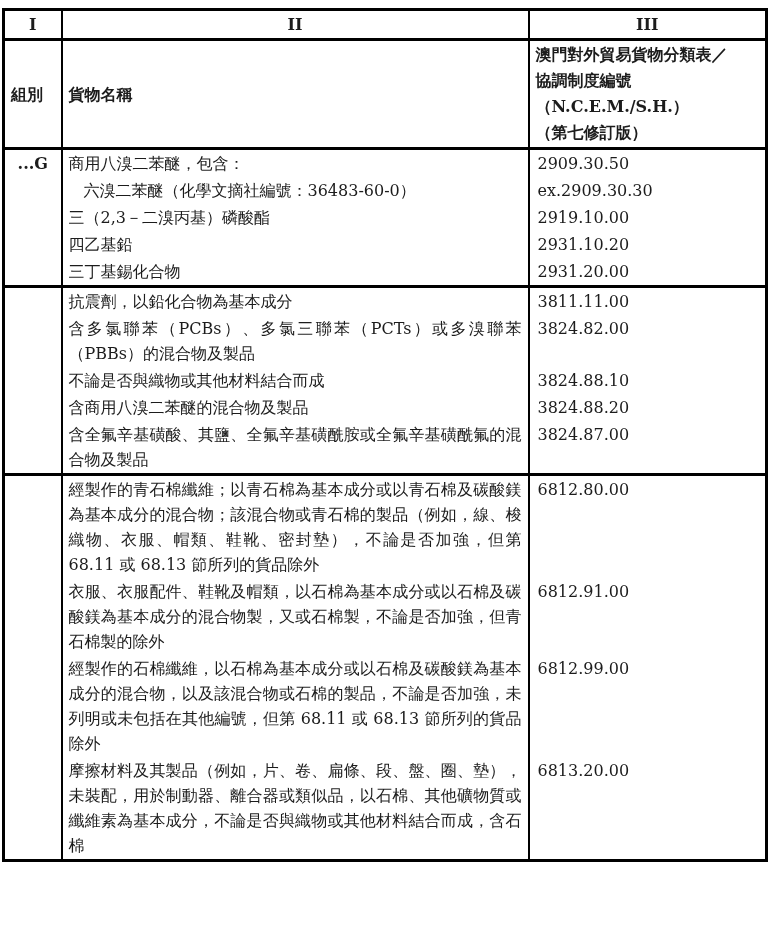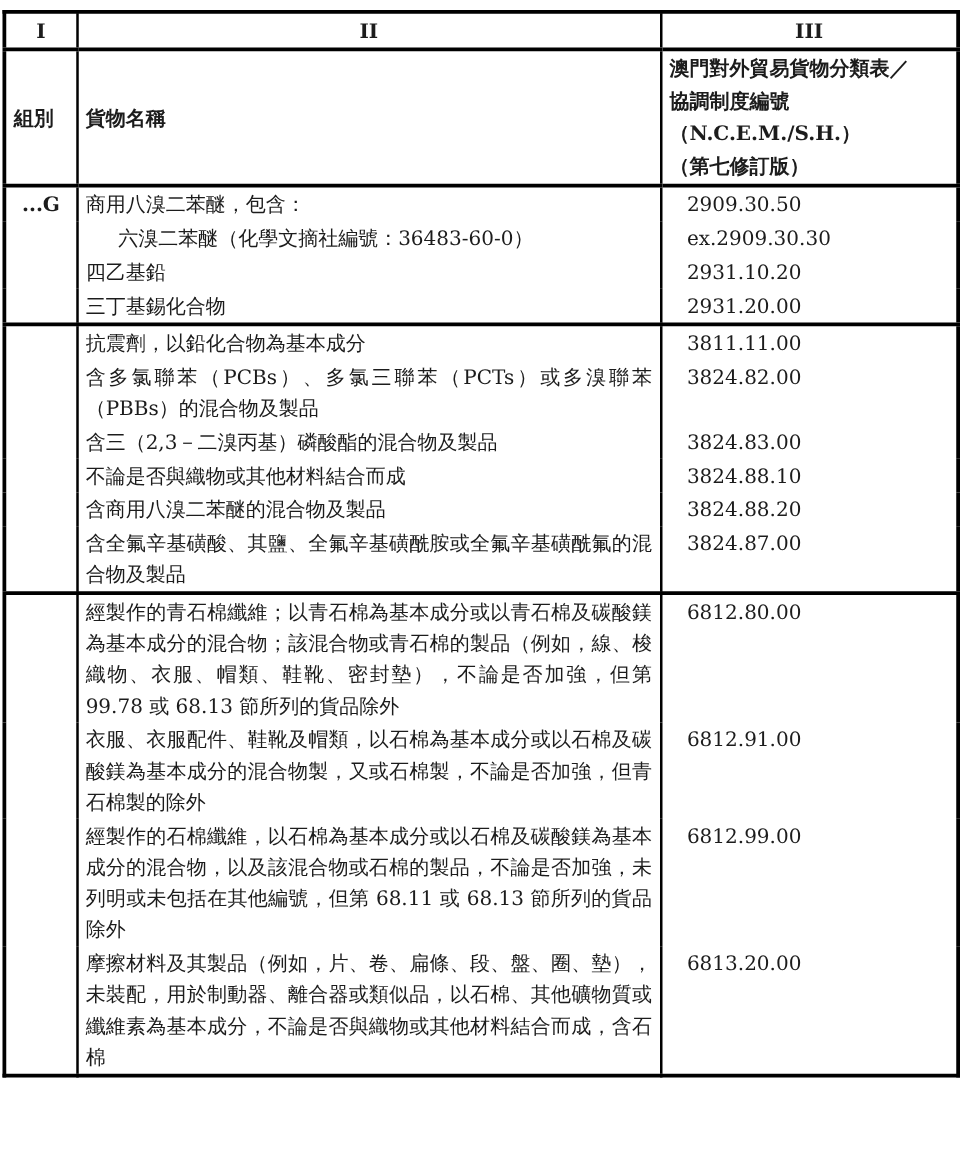--- a/index.html
+++ b/index.html
@@ -69,24 +69,24 @@
   td.group-cell {
     text-align: center;
     font-weight: bold;
     padding: 1px 2px;
   }
   td.name-cell {
     text-align: justify;
     margin-top: 16px;
   }
   td.name-cell.indent {
-    padding-left: 32px;
+    padding-left: 21px;
   }
   td.code-cell {
-    padding-left: 20px;
+    padding-left: 8px;
     white-space: nowrap;
   }
 </style>
 </head>
 <body>
 
 <div class="page">
   <table class="goods-table">
     <colgroup>
       <col class="col-group">
@@ -116,20 +116,25 @@
           <td class="name-cell">商用八溴二苯醚，包含：</td>
           <td class="code-cell">2909.30.50</td>
         </tr>
         <tr>
           <td class="group-cell"></td>
           <td class="name-cell indent">六溴二苯醚（化學文摘社編號：36483-60-0）</td>
           <td class="code-cell">ex.2909.30.30</td>
         </tr>
         <tr>
           <td class="group-cell"></td>
+          <td class="name-cell">三（2,3－二溴丙基）磷酸酯</td>
+          <td class="code-cell">2919.10.00</td>
+        </tr>
+        <tr>
+          <td class="group-cell"></td>
           <td class="name-cell">四乙基鉛</td>
           <td class="code-cell">2931.10.20</td>
         </tr>
         <tr>
           <td class="group-cell"></td>
           <td class="name-cell">三丁基錫化合物</td>
           <td class="code-cell">2931.20.00</td>
         </tr>
       </tbody>
       <tbody class="section">
@@ -138,43 +143,38 @@
           <td class="name-cell">抗震劑，以鉛化合物為基本成分</td>
           <td class="code-cell">3811.11.00</td>
         </tr>
         <tr>
           <td class="group-cell"></td>
           <td class="name-cell">含多氯聯苯（PCBs）、多氯三聯苯（PCTs）或多溴聯苯（PBBs）的混合物及製品</td>
           <td class="code-cell">3824.82.00</td>
         </tr>
         <tr>
           <td class="group-cell"></td>
-          <td class="name-cell">含三（2,3－二溴丙基）磷酸酯的混合物及製品</td>
-          <td class="code-cell">3824.83.00</td>
-        </tr>
-        <tr>
-          <td class="group-cell"></td>
           <td class="name-cell">不論是否與織物或其他材料結合而成</td>
           <td class="code-cell">3824.88.10</td>
         </tr>
         <tr>
           <td class="group-cell"></td>
           <td class="name-cell">含商用八溴二苯醚的混合物及製品</td>
           <td class="code-cell">3824.88.20</td>
         </tr>
         <tr>
           <td class="group-cell"></td>
           <td class="name-cell">含全氟辛基磺酸、其鹽、全氟辛基磺酰胺或全氟辛基磺酰氟的混合物及製品</td>
           <td class="code-cell">3824.87.00</td>
         </tr>
       </tbody>
       <tbody class="section">
         <tr>
           <td class="group-cell"></td>
-          <td class="name-cell">經製作的青石棉纖維；以青石棉為基本成分或以青石棉及碳酸鎂為基本成分的混合物；該混合物或青石棉的製品（例如，線、梭織物、衣服、帽類、鞋靴、密封墊），不論是否加強，但第 99.78 或 68.13 節所列的貨品除外</td>
+          <td class="name-cell">經製作的青石棉纖維；以青石棉為基本成分或以青石棉及碳酸鎂為基本成分的混合物；該混合物或青石棉的製品（例如，線、梭織物、衣服、帽類、鞋靴、密封墊），不論是否加強，但第 68.11 或 68.13 節所列的貨品除外</td>
           <td class="code-cell">6812.80.00</td>
         </tr>
         <tr>
           <td class="group-cell"></td>
           <td class="name-cell">衣服、衣服配件、鞋靴及帽類，以石棉為基本成分或以石棉及碳酸鎂為基本成分的混合物製，又或石棉製，不論是否加強，但青石棉製的除外</td>
           <td class="code-cell">6812.91.00</td>
         </tr>
         <tr>
           <td class="group-cell"></td>
           <td class="name-cell">經製作的石棉纖維，以石棉為基本成分或以石棉及碳酸鎂為基本成分的混合物，以及該混合物或石棉的製品，不論是否加強，未列明或未包括在其他編號，但第 68.11 或 68.13 節所列的貨品除外</td>

